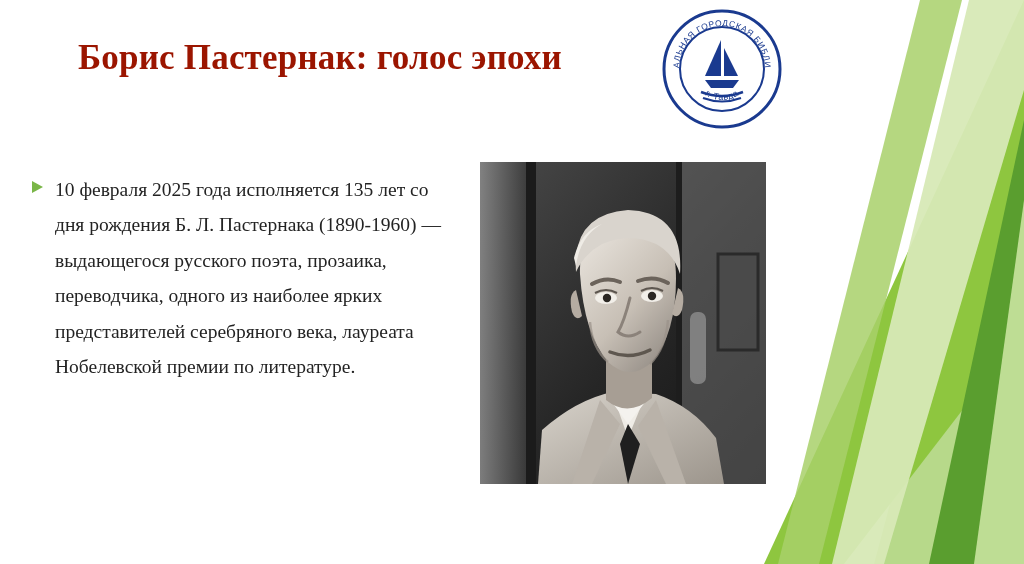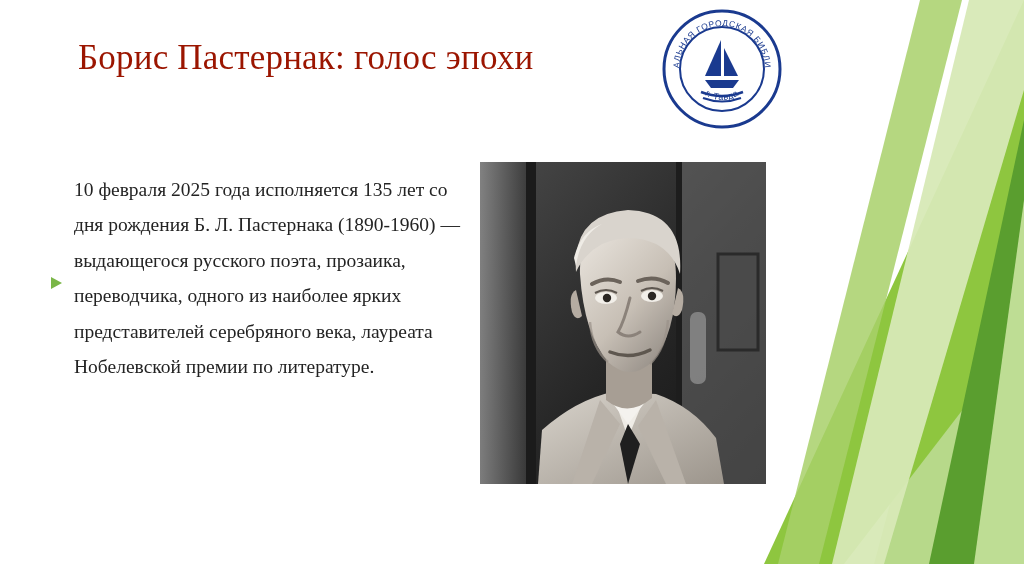--- a/index.html
+++ b/index.html
@@ -27,46 +27,46 @@
     pointer-events: none;
   }
   .deco svg { display: block; }
 
   
   .title {
     position: absolute;
     left: 78px;
     top: 38px;
     font-family: "Liberation Serif", serif;
-    font-weight: normal;
+    font-weight: bold;
     font-size: 35px;
     line-height: 1.15;
     color: #9b1500;
     letter-spacing: 0.2px;
     white-space: nowrap;
   }
 
   
   .logo {
     position: absolute;
     left: 661px;
     top: 8px;
     width: 122px;
     height: 122px;
   }
   .logo svg { display: block; }
 
   
   .body-block {
     position: absolute;
-    left: 51px;
+    left: 32px;
     top: 172px;
     width: 430px;
     display: flex;
-    align-items: center;
+    align-items: flex-start;
   }
   .bullet-marker {
     flex: 0 0 auto;
     margin-top: 9px;
     margin-right: 12px;
     width: 0;
     height: 0;
     border-left: 11px solid #7ab648;
     border-top: 6.5px solid transparent;
     border-bottom: 6.5px solid transparent;

